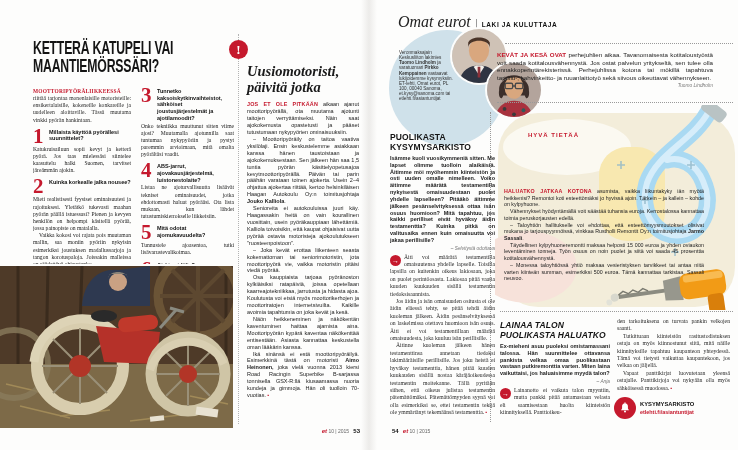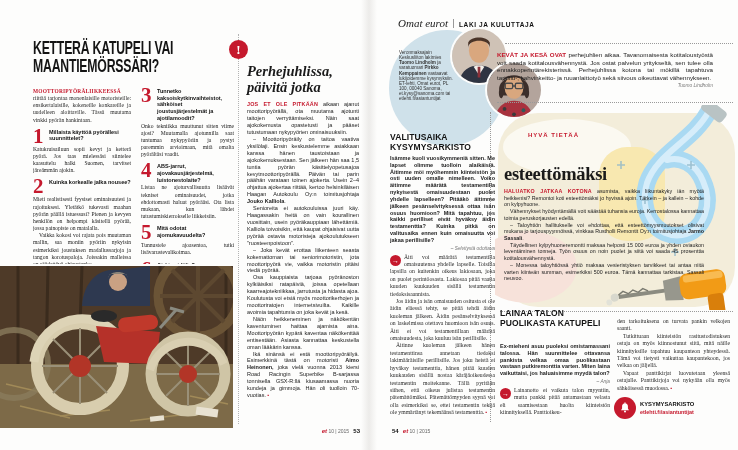--- a/index.html
+++ b/index.html
@@ -28,21 +28,21 @@
                 background:#c5192d;color:#fff;text-align:center;font:bold 13px/19px "Liberation Serif",serif;}
   .sb-title{margin:30px 0 6px 0;font-family:"Liberation Serif",serif;font-style:italic;font-weight:bold;
             font-size:14.5px;line-height:1.08;color:#1a1a1a;}
   .sb-body p{font-size:5.5px;line-height:1.26;text-align:justify;margin:0;}
 
   
   .fold{left:361px;top:0;width:16px;height:450px;
         background:linear-gradient(to right,rgba(0,0,0,0),rgba(90,80,70,.10) 50%,rgba(0,0,0,0));}
 
   
-  .kicker-title{font-family:"Liberation Serif",serif;font-style:italic;font-size:11px;color:#222;}
+  .kicker-title{font-family:"Liberation Serif",serif;font-style:italic;font-size:16px;color:#222;}
   .kicker-bar{display:inline-block;width:1px;height:9px;background:#999;margin:0 5px;vertical-align:-1px;}
   .kicker-sub{font-weight:bold;font-size:6.5px;letter-spacing:.6px;color:#111;}
   .dotline{border-top:1px dotted #9a9a9a;height:0;}
   .vdotline{border-left:1px dotted #9a9a9a;width:0;}
   .bubble{border-radius:50%;background:#cfe1ea;}
   .bubble-txt{font-size:4.6px;line-height:1.12;color:#333;}
   .portrait{border-radius:50%;overflow:hidden;box-shadow:0 0 0 2px #fdfdfc;}
   .intro-txt{font-size:6.2px;line-height:1.22;color:#222;}
   .intro-lead{font-weight:bold;color:#c5192d;font-size:6.2px;}
   .sig{margin-top:2px;text-align:right;font-style:italic;font-size:4.8px;color:#777;}
@@ -180,21 +180,21 @@
           <rect x="196" y="142" width="22" height="8" transform="rotate(8 207 146)"></rect>
           <rect x="150" y="150" width="14" height="5" transform="rotate(-6 157 152)"></rect>
         </g>
     </svg>
     
   </figure>
 
   <aside class="abs sb" style="left:238px;top:34px;width:118px;height:390px;">
     <div class="alert-circle"><span>!</span></div>
     <h2 class="sb-title">
-      <span>Perhejuhlissa,</span><br>
+      <span>Uusiomotoristi,</span><br>
       <span>päivitä jotka</span>
     </h2>
     <div class="sb-body" style="width:112px;height:322px;overflow:hidden;">
       <p><span class="lead">JOS ET OLE PITKÄÄN</span><span> aikaan ajanut moottoripyörällä, ota muutama ajotunti taitojen verryttämiseksi. Näin saat ajokokemusta opastetusti ja pääset tutustumaan nykypyörien ominaisuuksiin.</span></p>
       <p class="ind"><span>– Moottoripyöräily on taitoa vaativa yksilölaji. Ensin keskustelemme asiakkaan kanssa hänen taustoistaan ja ajokokemuksestaan. Sen jälkeen hän saa 1,5 tuntia pyörän käsittelyopetusajoa kevytmoottoripyörällä. Päivän tai parin päähän varataan toinen ajokerta. Usein 2–4 ohjattua ajokertaa riittää, kertoo helsinkiläisen Haagan Autokoulu Oy:n toimitusjohtaja </span><b>Jouko Kalliola</b><span>.</span></p>
       <p class="ind">Senioreita ei autokouluissa juuri käy. Haagassakin heitä on vain kourallinen vuosittain, usein pyöräkauppiaan lähettämiä. Kalliola toivoisikin, että kaupat ohjaisivat uutta pyörää ostavia motoristeja ajokoulutukseen ”ruosteenpoistoon”.</p>
       <p class="ind">– Joka kevät erottaa liikenteen seasta kokemattoman tai seniorimotoristin, jota moottoripyörä vie, vaikka motoristin pitäisi viedä pyörää.</p>
       <p class="ind">Osa kauppiaista tarjoaa pyöränoston kylkiäisiksi ratapäiviä, joissa opetellaan kaarreajotekniikkaa, jarrutusta ja hidasta ajoa. Koulutusta voi etsiä myös moottorikerhojen ja moottoriratojen internetsivuilta. Kaikille avoimia tapahtumia on joka kevät ja kesä.</p>
       <p class="ind">Näön heikkeneminen ja näkökentän kaventuminen haittaa ajamista aina. Moottoripyörän kypärä kaventaa näkökenttää entisestään. Asiasta kannattaa keskustella oman lääkärin kanssa.</p>
       <p class="ind"><span>Ikä sinänsä ei estä moottoripyöräilyä. Esimerkkinä tästä on motoristi </span><b>Aimo Heinonen,</b><span> joka vielä vuonna 2013 kiersi Road Racingin Superbike B-sarjassa tonnisella GSX-R:llä kiusaamassa nuoria kundeja ja gimmoja. Hän oli tuolloin 70-vuotias.</span> <span class="endmark">▪</span></p>
@@ -248,21 +248,21 @@
 
   <div class="abs" style="left:497px;top:51px;width:216px;">
     <p class="intro-txt jt"><span class="intro-lead">KEVÄT JA KESÄ OVAT</span><span> perhejuhlien aikaa. Tavanomaisesta kotitaloustyöstä voit saada kotitalousvähennystä. Jos ostat palvelun yritykseltä, sen tulee olla ennakkoperintärekisterissä. Perhejuhlissa kotona tai mökillä tapahtuva tarjoilu-, kahvinkeitto- ja ruuanlaittotyö sekä siivous oikeuttavat vähennykseen.</span></p>
     <p class="sig">Tuomo Lindholm</p>
   </div>
   <div class="abs dotline" style="left:497px;top:102px;width:236px;"></div>
   <div class="abs vdotline" style="left:490px;top:112px;height:310px;"></div>
 
   <div class="abs" style="left:390px;top:133px;width:105px;height:292px;overflow:hidden;">
     <h3 class="qa-h">
-      <span>VALITUSAIKA</span><br>
+      <span>PUOLIKASTA</span><br>
       <span>KYSYMYSARKISTO</span>
     </h3>
     <p class="qa-q jt">Isämme kuoli vuosikymmeniä sitten. Me lapset olimme tuolloin alaikäisiä. Äitimme möi myöhemmin kiinteistön ja osti uuden omalle nimelleen. Voiko äitimme määrätä testamentilla nykyisestä omaisuudestaan puolet yhdelle lapselleen? Pitääkö äitimme jälkeen pesänselvityksessä ottaa isän osuus huomioon? Mitä tapahtuu, jos kaikki perilliset eivät hyväksy äidin testamenttia? Kuinka pitkä on valitusaika ennen kuin omaisuutta voi jakaa perillisille?</p>
     <p class="qa-asker">– Selvitystä odottava</p>
     <p class="qa-a jt"><span class="ans-icon">→</span><span>Äiti voi määrätä testamentilla omaisuutensa yhdelle lapselle. Toisilla lapsilla on kuitenkin oikeus lakiosaan, joka on puolet perintöosasta. Lakiosaa pitää vaatia kuuden kuukauden sisällä testamentin tiedoksisaannista.</span></p>
     <p class="qa-a jt ind">Jos äidin ja isän omaisuuden ositusta ei ole äidin eläessä tehty, se pitää tehdä äidin kuoleman jälkeen. Äidin pesänselvityksessä on laskelmissa otettava huomioon isän osuus. Äiti ei voi testamentillaan määrätä omaisuudesta, joka kuuluu isän perillisille.</p>
     <p class="qa-a jt ind"><span>Äitinne kuoleman jälkeen hänen testamenttinsa annetaan tiedoksi lakimääräisille perillisille. Jos joku heistä ei hyväksy testamenttia, hänen pitää kuuden kuukauden sisällä nostaa käräjäoikeudessa testamentin moitekanne. Tällä pyritään siihen, että oikeus julistaa testamentin pätemättömäksi. Pätemättömyyden syynä voi olla esimerkiksi se, ettei testamentin tekijä ole ymmärtänyt tekemäänsä testamenttia.</span> <span class="endmark">▪</span></p>
   </div>
 
   <svg class="abs" style="left:495px;top:105px;" width="243" height="205" viewBox="0 0 243 205">
@@ -288,35 +288,34 @@
       <rect x="32" y="-4" width="46" height="26" rx="8" fill="#f29b16"></rect>
       <rect x="36" y="-2" width="40" height="7" rx="3" fill="#f8bb52"></rect>
       <rect x="58" y="20" width="16" height="22" rx="4" fill="#d97f0b"></rect>
       <circle cx="-34" cy="10" r="4" fill="#d8d8cd"></circle>
         <circle cx="-40" cy="14" r="3" fill="#e2e2d8"></circle>
     </g>
   </svg>
   <span class="abs feat-label" style="left:528px;top:132px;">HYVÄ TIETÄÄ</span>
   <h2 class="abs feat-title" style="left:504px;top:146px;">
     <br>
-    <span>esteettömäksi</span>
   </h2>
   <div class="abs feat-body" style="left:504px;top:188px;width:200px;height:112px;overflow:hidden;">
     <p><span class="lead" style="font-size:5.3px;">HALUATKO JATKAA KOTONA</span><span> asumista, vaikka liikuntakyky iän myötä heikkenisi? Remontoi koti esteettömäksi jo hyvissä ajoin. Tärkein – ja kallein – kohde on kylpyhuone.</span></p>
     <p class="ind">Vähennykset hyödyntämällä voit säästää tuhansia euroja. Kerrostalossa kannattaa toimia peruskorjausten edellä.</p>
     <p class="ind"><span>– Taloyhtiön hallitukselle voi ehdottaa, että esteettömyysmuutokset olisivat mukana jo tarjouspyynnöissä, vinkkaa Rustholli Remontit Oy:n toimitusjohtaja </span><b>Jarmo Sassali</b><span>.</span></p>
     <p class="ind">Täydellinen kylpyhuoneremontti maksaa helposti 15 000 euroa ja yhden oviaukon leventäminen tonneja. Työn osuus on noin puolet ja siitä voi saada 45 prosenttia kotitalousvähennystä.</p>
     <p class="ind">– Monessa taloyhtiössä yhtiö maksaa vesieristyksen tarvikkeet tai antaa niitä varten kiinteän summan, esimerkiksi 500 euroa. Tämä kannattaa tarkistaa, Sassali neuvoo.</p>
   </div>
 
   <div class="abs dotline" style="left:500px;top:311px;width:233px;"></div>
 
-  <h3 class="abs qa-h" style="left:500px;top:309px;">
+  <h3 class="abs qa-h" style="left:500px;top:321px;font-style:italic;">
     <span>LAINAA TALON</span><br>
-    <span>PUOLIKASTA KATUPELI</span>
+    <span>PUOLIKASTA HALUATKO</span>
   </h3>
   <div class="abs" style="left:500px;top:343px;width:110px;height:85px;overflow:hidden;">
     <p class="qa-q jt">Ex-mieheni asuu puoleksi omistamassani talossa. Hän suunnittelee ottavansa pankista velkaa omaa puolikastaan vastaan putkiremonttia varten. Miten laina vaikuttaisi, jos haluaisimme myydä talon?</p>
     <p class="qa-asker">– Anja</p>
     <p class="qa-a jt"><span class="ans-icon">→</span><span>Lainanotto ei vaikuta talon myyntiin, mutta pankki pitää antamastaan velasta eli saamisestaan huolta kiinteistön kiinnityksellä. Panttioikeu-</span></p>
   </div>
   <div class="abs" style="left:617px;top:318px;width:113px;height:78px;overflow:hidden;">
     <p class="qa-a jt">den tarkoituksena on turvata pankin velkojen saanti.</p>
     <p class="qa-a jt ind">Tutkittuaan kiinteistön rasitustodistuksen ostaja on myös kiinnostunut siitä, mitä näille kiinnityksille tapahtuu kaupanteon yhteydessä. Tämä voi tietysti vaikuttaa kaupantekoon, jos velkaa on jäljellä.</p>
     <p class="qa-a jt ind"><span>Vapaat panttikirjat luovutetaan yleensä ostajalle. Panttikirjoja voi nykyään olla myös sähköisessä muodossa.</span> <span class="endmark">▪</span></p>

